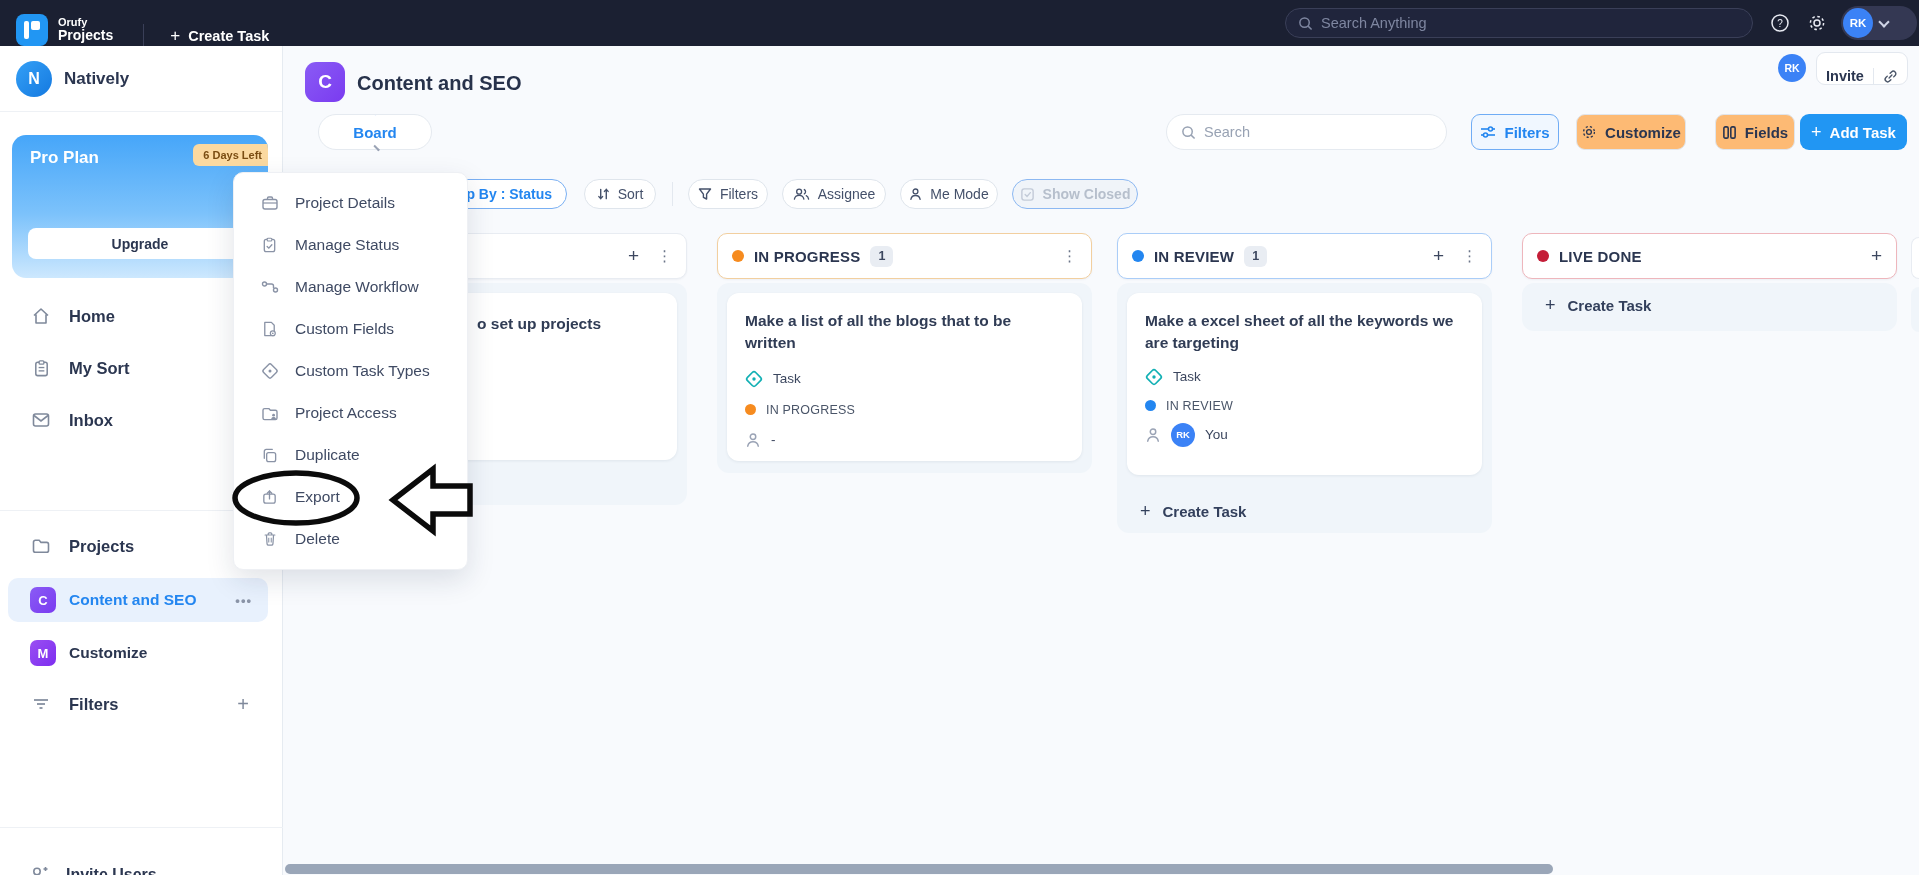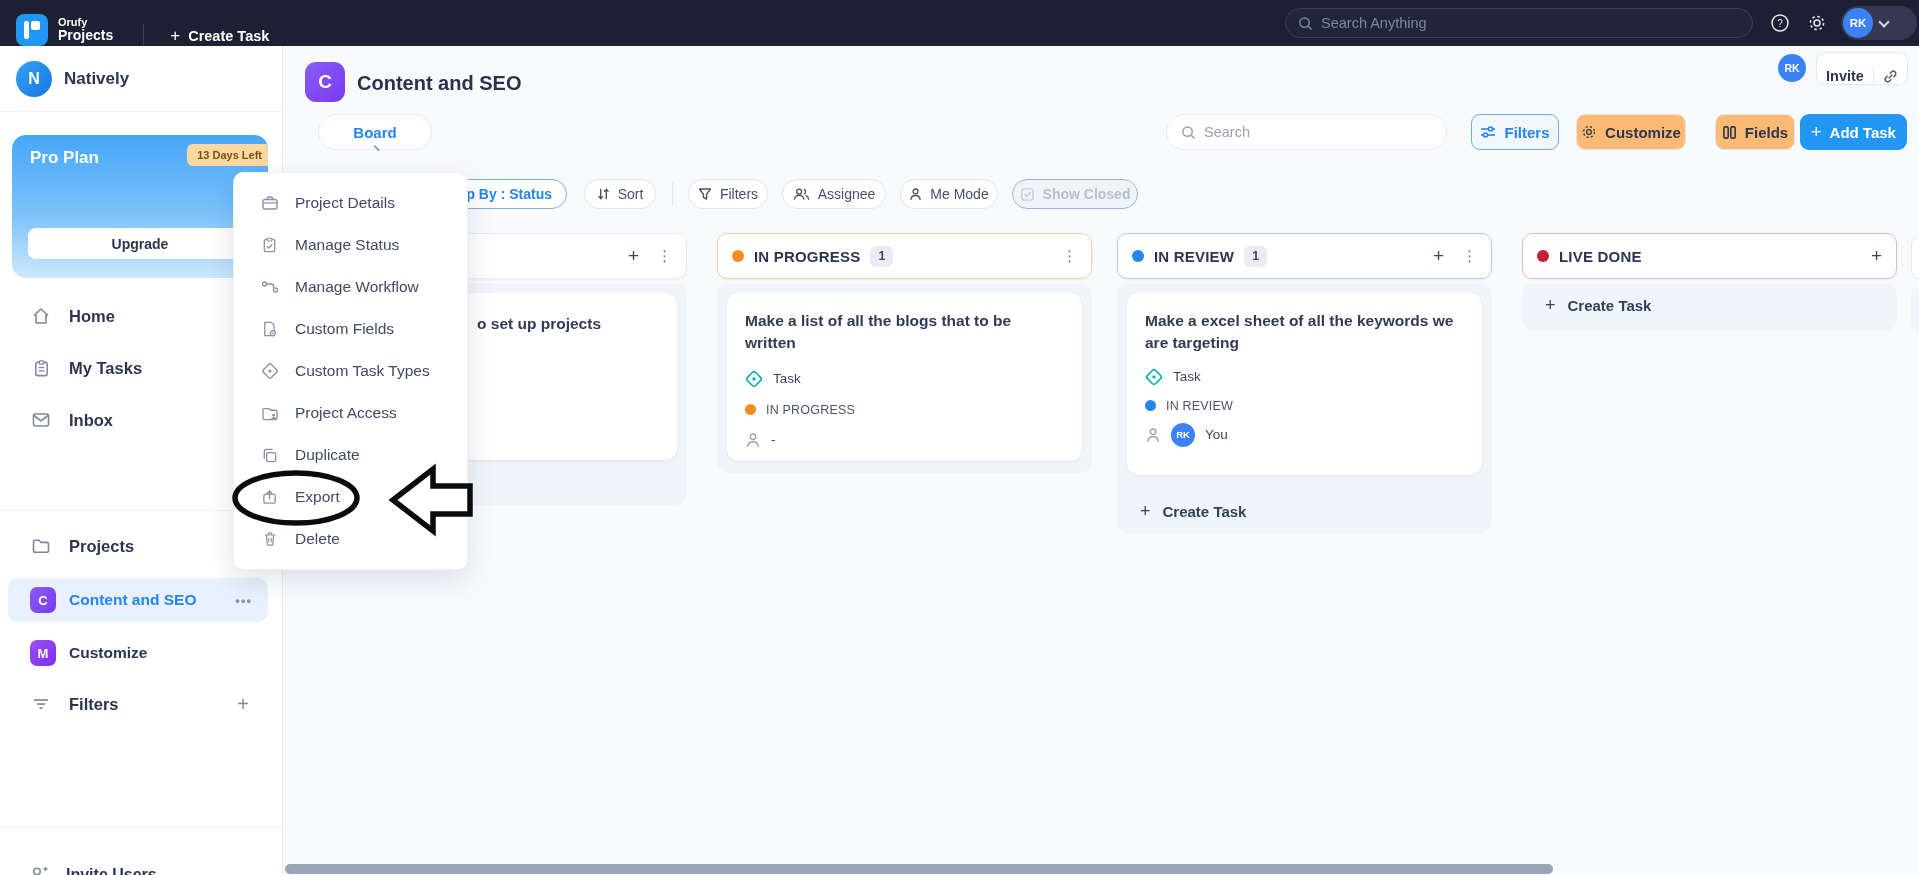--- a/index.html
+++ b/index.html
@@ -166,42 +166,42 @@
   </div>
 
   <div class="sidebar">
     <div class="ws-row">
       <div class="ws-avatar">N</div>
       <div class="ws-name">Natively</div>
     </div>
 
     <div class="pro-card">
       <div class="pro-title">Pro Plan</div>
-      <div class="pro-badge">13 Days Left</div>
+      <div class="pro-badge">6 Days Left</div>
       <button class="upgrade-btn">Upgrade</button>
     </div>
 
     <div class="nav-item" style="top:248px;">
       <span class="nav-icon">
           <svg width="20" height="20" viewBox="0 0 20 20">
             <path d="M3 9.5 10 3l7 6.5M5 8.5V17h10V8.5" fill="none" stroke="#7f899b" stroke-width="1.6" stroke-linejoin="round"></path>
           </svg>
         </span>
       <span>Home</span>
     </div>
     <div class="nav-item" style="top:300px;">
       <span class="nav-icon">
           <svg width="19" height="19" viewBox="0 0 20 20">
             <rect x="4" y="3.5" width="12" height="14" rx="2" fill="none" stroke="#7f899b" stroke-width="1.6"></rect>
             <rect x="7.5" y="2" width="5" height="3.4" rx="1" fill="#fff" stroke="#7f899b" stroke-width="1.4"></rect>
             <line x1="7" y1="9" x2="13" y2="9" stroke="#7f899b" stroke-width="1.4"></line>
             <line x1="7" y1="12.5" x2="13" y2="12.5" stroke="#7f899b" stroke-width="1.4"></line>
           </svg>
         </span>
-      <span>My Tasks</span>
+      <span>My Sort</span>
     </div>
     <div class="nav-item" style="top:352px;">
       <span class="nav-icon">
           <svg width="20" height="20" viewBox="0 0 20 20">
             <rect x="2.5" y="4" width="15" height="12" rx="2" fill="none" stroke="#7f899b" stroke-width="1.6"></rect>
             <path d="M3 5.5 10 11l7-5.5" fill="none" stroke="#7f899b" stroke-width="1.6"></path>
           </svg>
         </span>
       <span>Inbox</span>
     </div>

